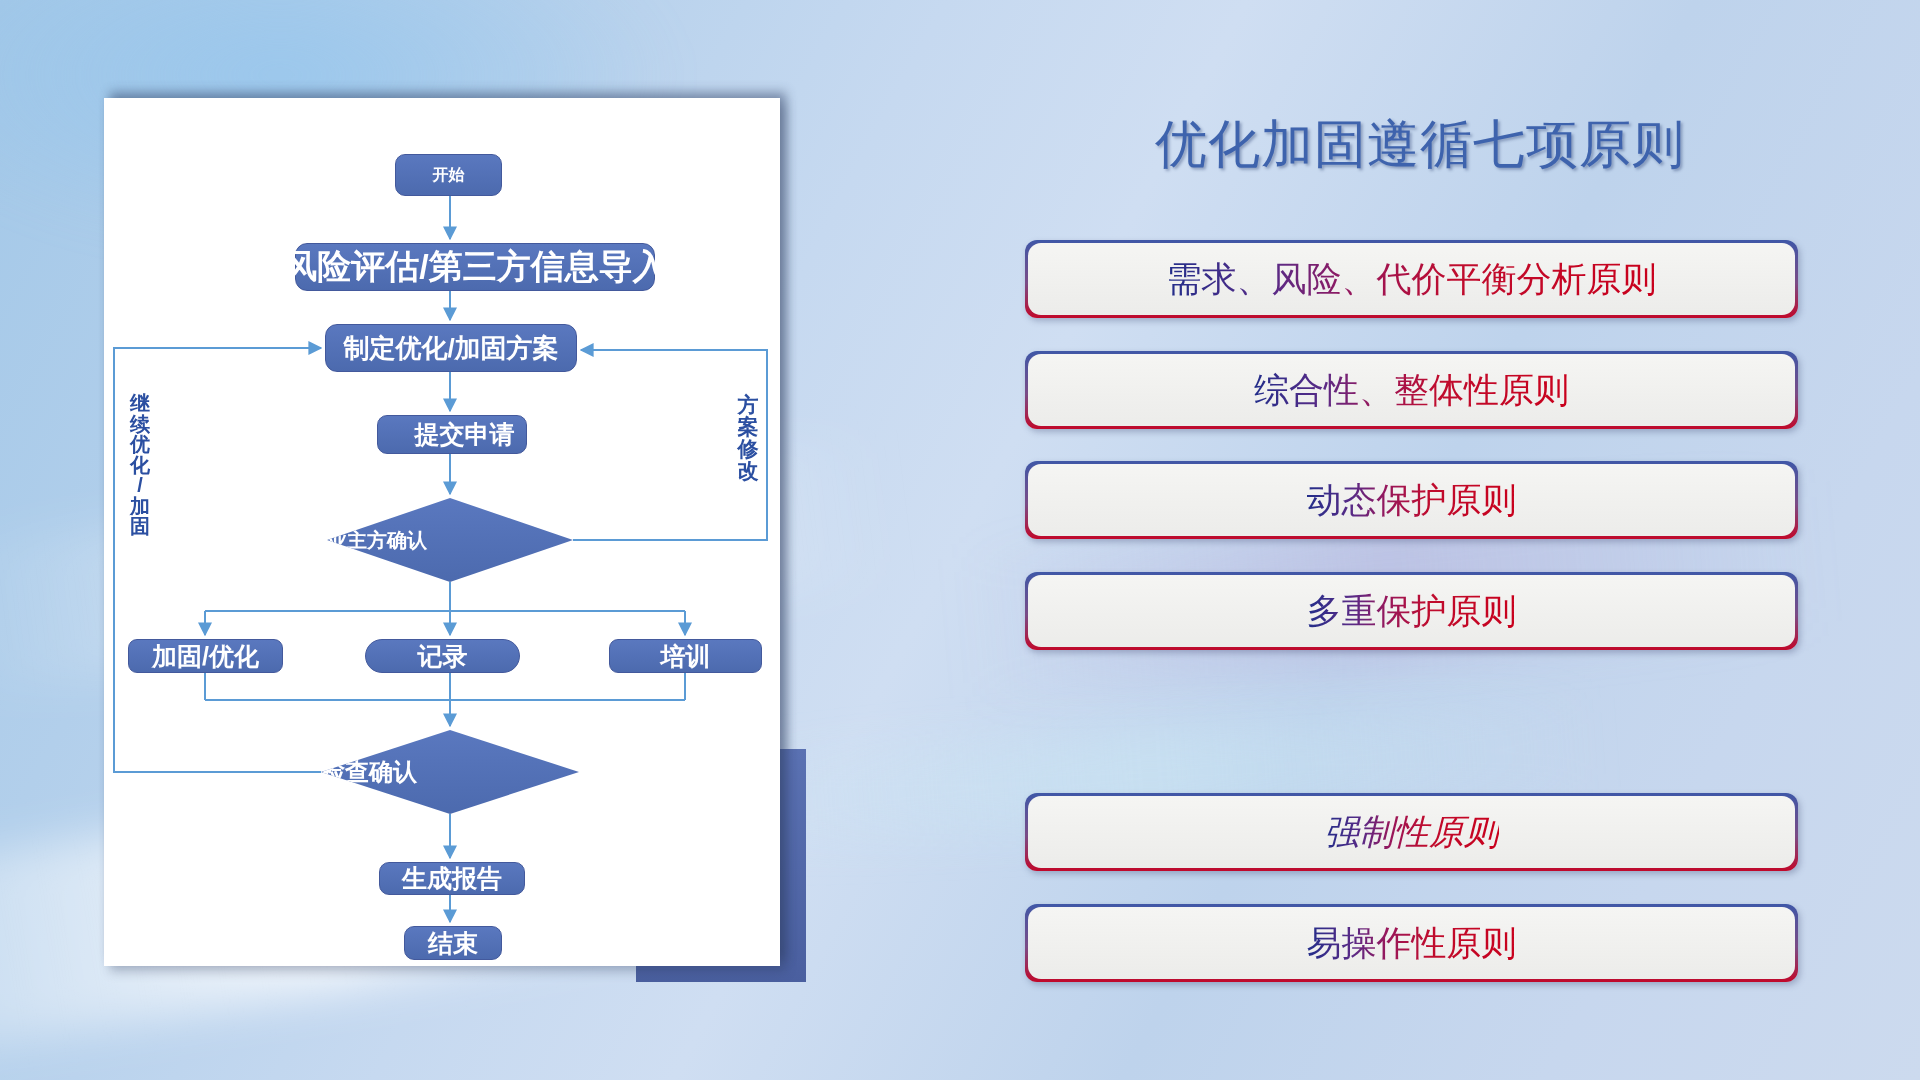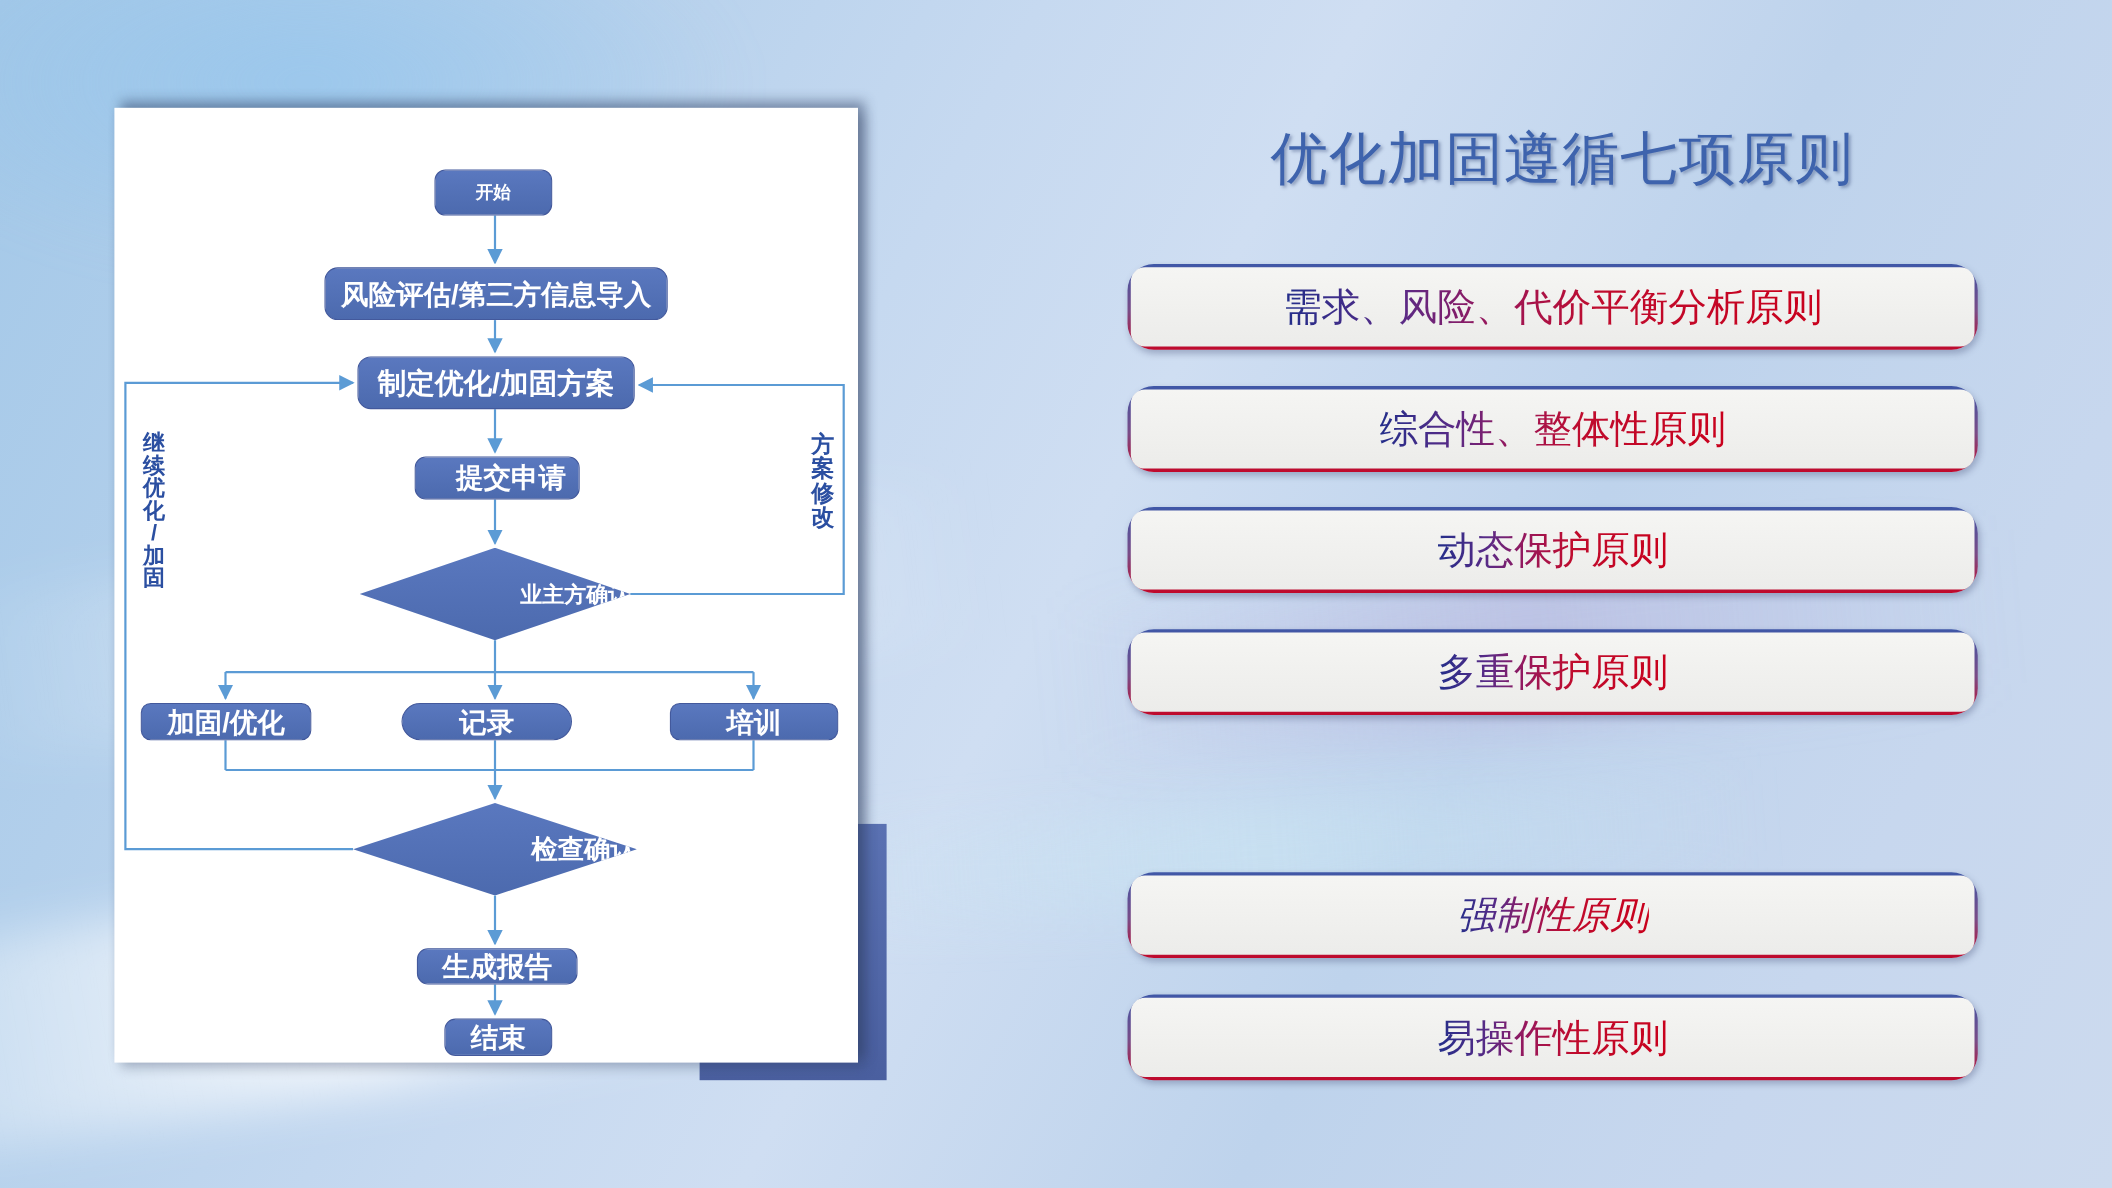--- a/index.html
+++ b/index.html
@@ -11,28 +11,28 @@
   .s2{left:-80px;top:800px;width:820px;height:190px;background:linear-gradient(90deg,rgba(255,255,255,.25),rgba(255,255,255,.8),rgba(255,255,255,0));transform:rotate(-9deg);}
   .s3{left:960px;top:520px;width:860px;height:140px;background:linear-gradient(90deg,rgba(186,168,215,0),rgba(186,168,215,.38),rgba(200,190,225,0));transform:rotate(-5deg);}
   .s4{left:-120px;top:-100px;width:800px;height:350px;background:radial-gradient(ellipse,rgba(140,195,238,.55),rgba(140,195,238,0) 70%);}
   .s5{left:700px;top:730px;width:900px;height:90px;background:linear-gradient(90deg,rgba(205,235,245,0),rgba(205,235,245,.45),rgba(205,235,245,0));transform:rotate(-4deg);}
   .deco-rect{position:absolute;left:636px;top:749px;width:170px;height:233px;background:linear-gradient(180deg,#5a71b2,#4a5f9f);}
   .card{position:absolute;left:104px;top:98px;width:676px;height:868px;background:#ffffff;
     box-shadow:6px -6px 10px rgba(45,60,95,.45),6px 6px 10px rgba(45,60,95,.28);}
   .connectors{position:absolute;left:0;top:0;width:676px;height:868px;}
   .node{position:absolute;display:flex;align-items:center;justify-content:center;color:#ffffff;font-weight:bold;
     background:linear-gradient(180deg,#5a78bf 0%,#4c6aae 100%);border:1px solid #43599c;box-sizing:border-box;border-radius:10px;text-align:center;white-space:nowrap;}
-  .diamond{position:absolute;display:flex;align-items:center;justify-content:flex-end;color:#ffffff;font-weight:bold;
+  .diamond{position:absolute;display:flex;align-items:center;justify-content:flex-start;color:#ffffff;font-weight:bold;
     background:linear-gradient(180deg,#5a78bf 0%,#4c6aae 100%);clip-path:polygon(50% 0,100% 50%,50% 100%,0 50%);text-align:center;}
   .vlabel{position:absolute;color:#2b4fa1;font-weight:bold;text-align:center;white-space:pre-line;}
   .vl-left{left:25px;top:295px;width:22px;font-size:20px;line-height:20.5px;}
   .vl-right{left:632px;top:296px;width:24px;font-size:21px;line-height:22px;}
   .title{position:absolute;left:1040px;top:110px;width:760px;text-align:center;font-size:52px;font-weight:normal;color:#3e63ad;
     text-shadow:2px 2px 3px rgba(40,60,110,.4);letter-spacing:1px;}
-  .pill{position:absolute;left:1025px;width:773px;height:78px;border-radius:24px;padding:3px;box-sizing:border-box;
+  .pill{position:absolute;left:1025px;width:773px;height:78px;border-radius:12px;padding:3px;box-sizing:border-box;
     background:linear-gradient(180deg,#3f57a7 0%,#7a4b86 55%,#c1082a 100%);box-shadow:2px 3px 6px rgba(70,80,120,.35);}
   .pill-inner{width:100%;height:100%;border-radius:13px;background:linear-gradient(180deg,#f5f5f3,#ececea);
     display:flex;align-items:center;justify-content:center;}
   .grad-text{font-size:35px;font-weight:400;
     background:linear-gradient(90deg,#232e8a 0%,#5a2a86 22%,#97175c 38%,#bf0c2e 58%,#c9001c 100%);
     -webkit-background-clip:text;background-clip:text;color:transparent;}
 </style>
 </head>
 <body>
 
@@ -69,21 +69,21 @@
         <path d="M346,716 L346,760" marker-end="url(#arr)"></path>
         <path d="M346,797 L346,824" marker-end="url(#arr)"></path>
         <path d="M217,674 L10,674 L10,250 L217,250" marker-end="url(#arr)"></path>
         <path d="M469,442 L663,442 L663,252 L477,252" marker-end="url(#arr)"></path>
       </g>
     </svg>
 
     <div class="node" style="left:291px;top:56px;width:107px;height:42px;font-size:16px;">
         <span>开始</span>
       </div>
-    <div class="node" style="left:191px;top:145px;width:312px;height:48px;font-size:25px;border-radius:12px;">
+    <div class="node" style="left:191px;top:145px;width:360px;height:48px;font-size:34px;border-radius:12px;">
         <span>风险评估/第三方信息导入</span>
       </div>
     <div class="node" style="left:221px;top:226px;width:252px;height:48px;font-size:26px;border-radius:12px;">
         <span>制定优化/加固方案</span>
       </div>
     <div class="node" style="left:273px;top:317px;width:150px;height:39px;font-size:25px;padding-left:25px;">
         <span>提交申请</span>
       </div>
     <div class="diamond" style="left:223px;top:400px;width:246px;height:84px;font-size:20px;">
         <span>业主方确认</span>

